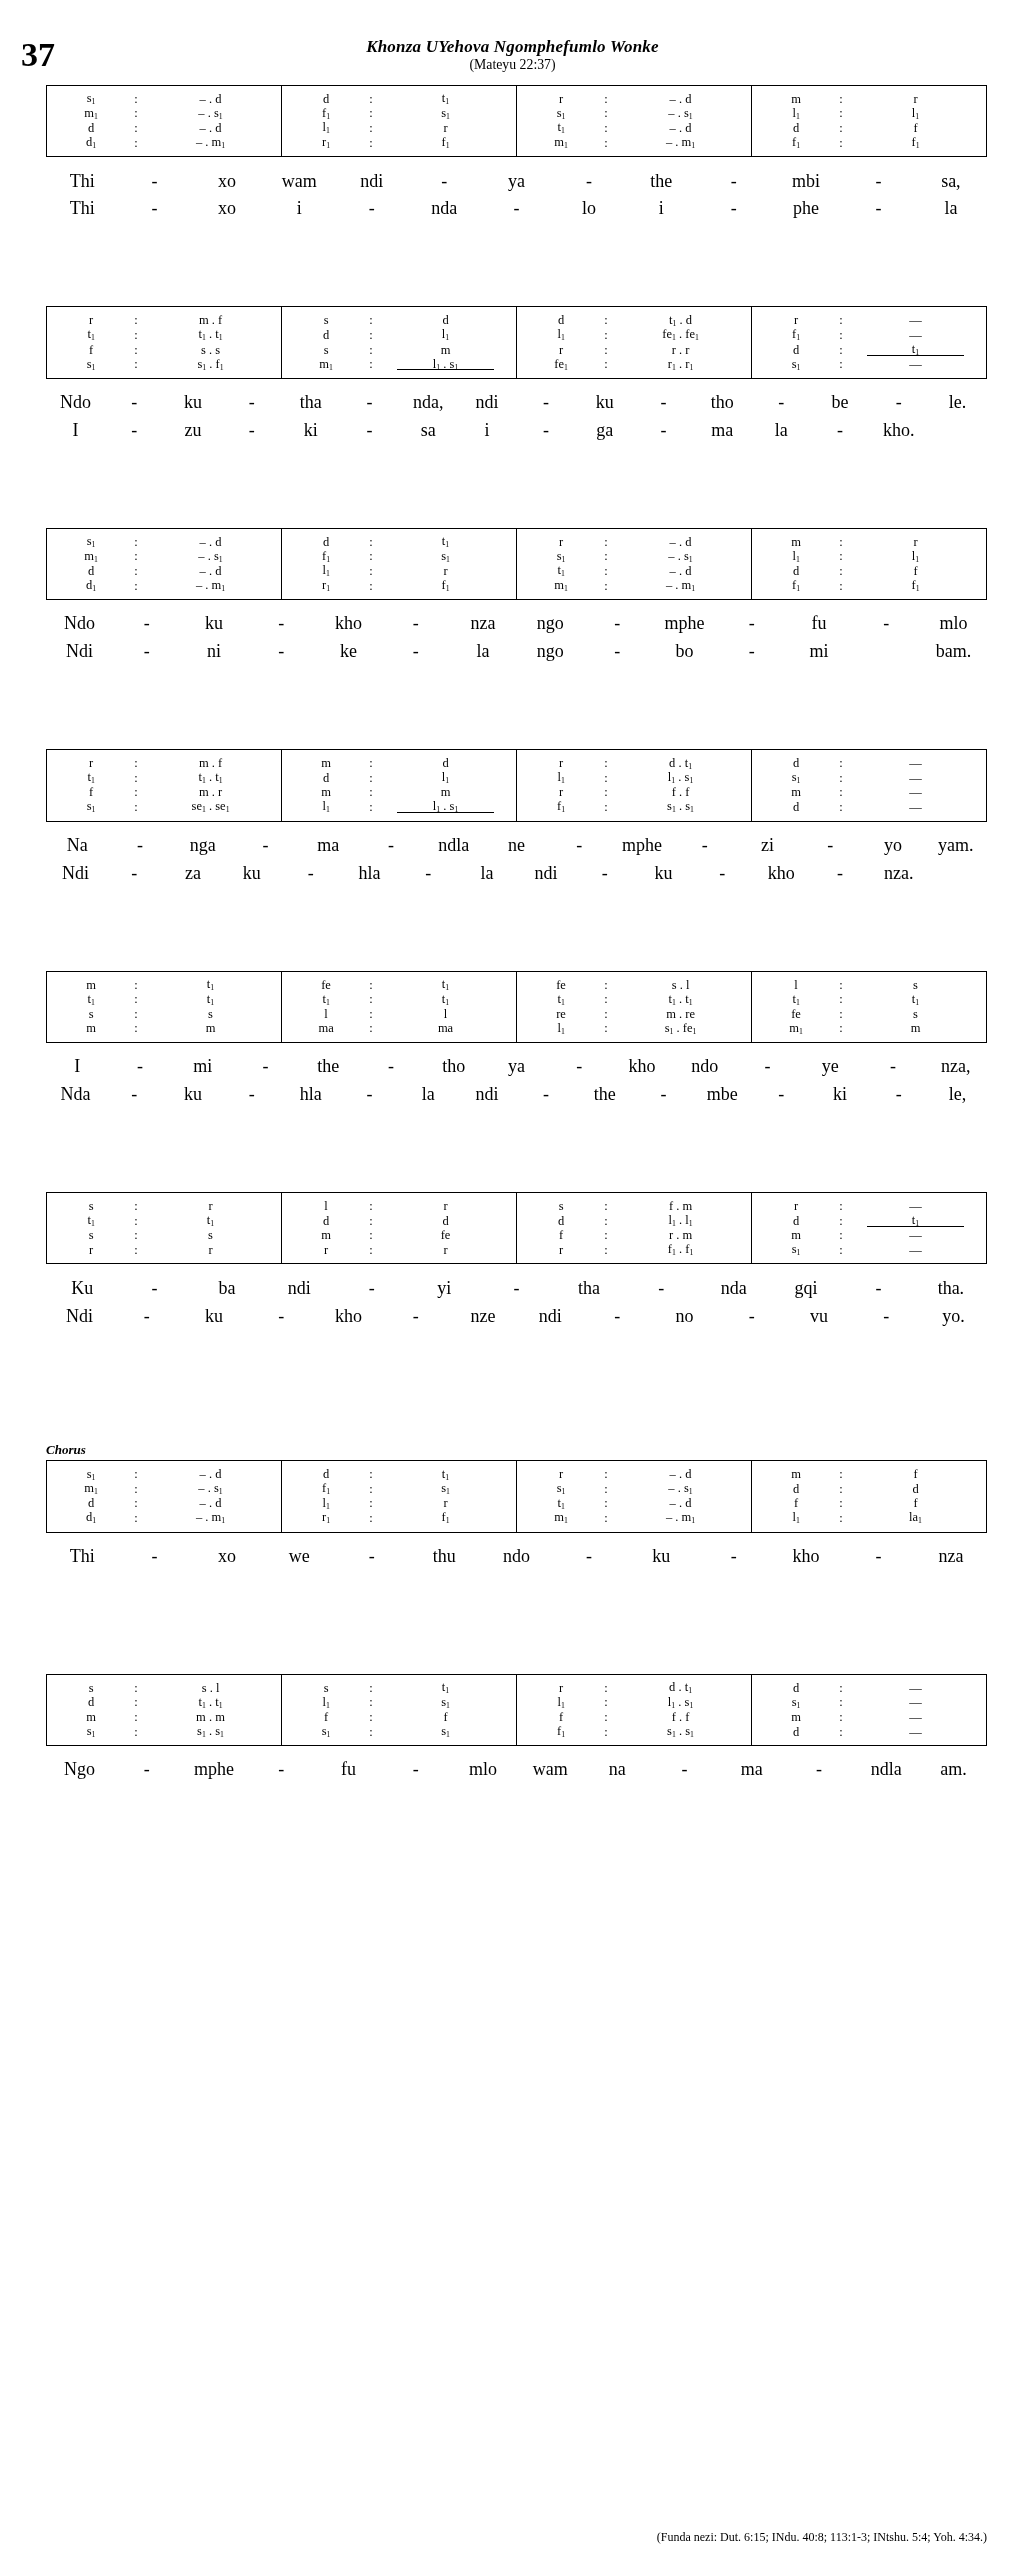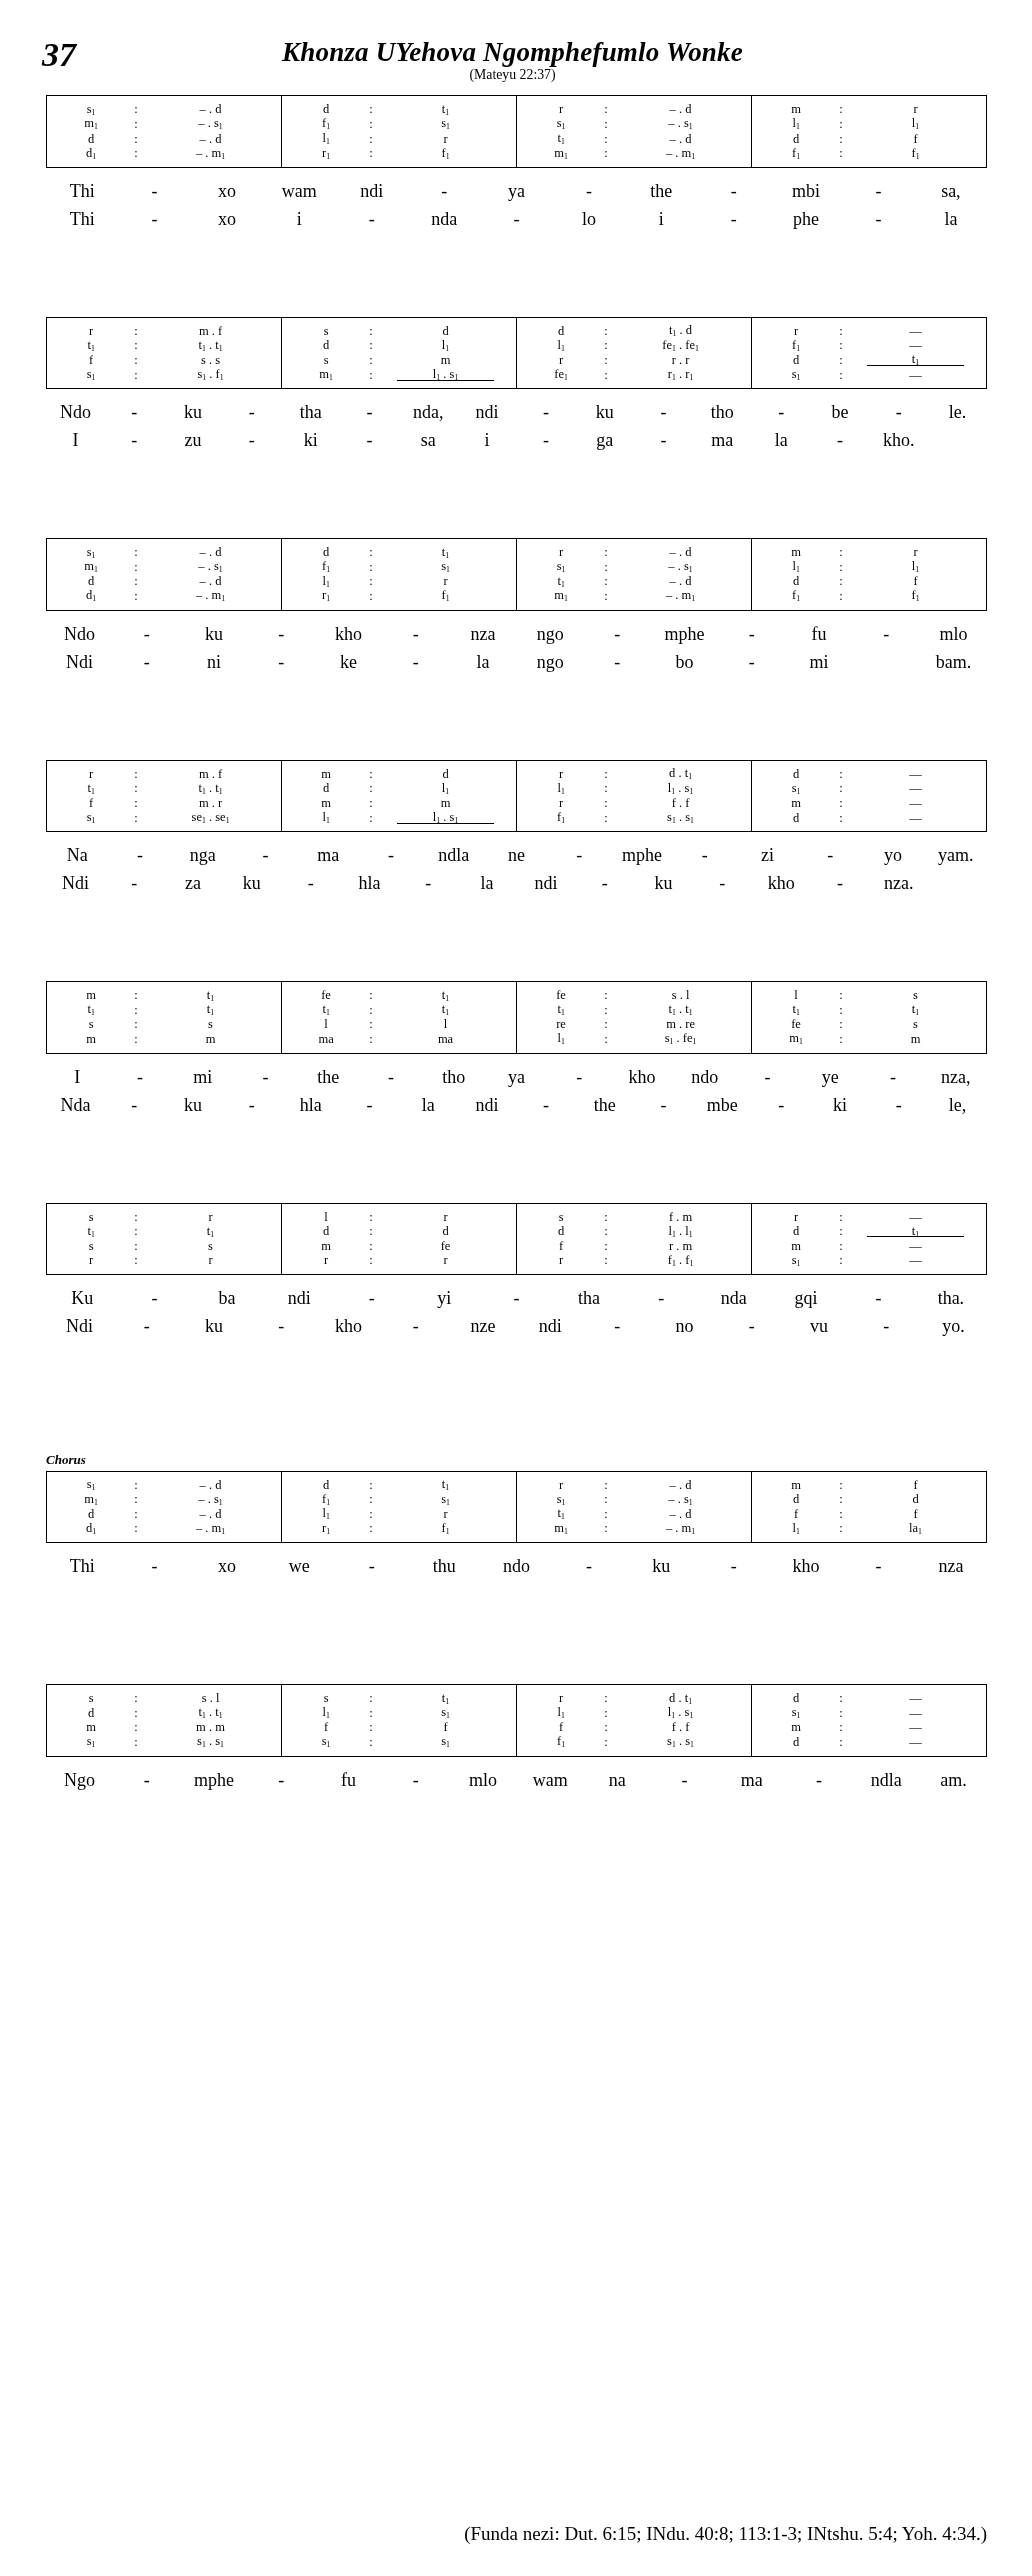--- a/index.html
+++ b/index.html
@@ -25,39 +25,38 @@
 
   
   .header {
     display: flex;
     align-items: flex-start;
     justify-content: flex-start;
     padding: 38px 0 0 0;
   }
   .hymn-number {
     font-family: "Liberation Serif", serif;
-    font-style: italic;
     font-weight: bold;
     font-size: 34px;
     width: 95px;
-    text-align: right;
+    text-align: center;
     padding-right: 19px;
     box-sizing: border-box;
     line-height: 1;
   }
   .title-block {
     flex: 1;
     text-align: center;
     padding-right: 103px;
   }
   .hymn-title {
     font-family: "Liberation Serif", serif;
     font-style: italic;
     font-weight: bold;
-    font-size: 27px;
+    font-size: 17px;
     letter-spacing: 0.2px;
     line-height: 1.05;
   }
   .hymn-ref {
     font-family: "Liberation Serif", serif;
     font-size: 13.8px;
     margin-top: 1px;
   }
 
   
@@ -146,21 +145,21 @@
 
   .sys-gap { height: 103px; }
   .sys-gap-small { height: 83px; }
 
   
   .footer {
     position: absolute;
     bottom: 31px;
     right: 46px;
     font-family: "Liberation Serif", serif;
-    font-size: 19px;
+    font-size: 12px;
   }
 </style>
 </head>
 <body>
 
 <div class="page">
 
   <div class="header">
     <div class="hymn-number">37</div>
     <div class="title-block">

